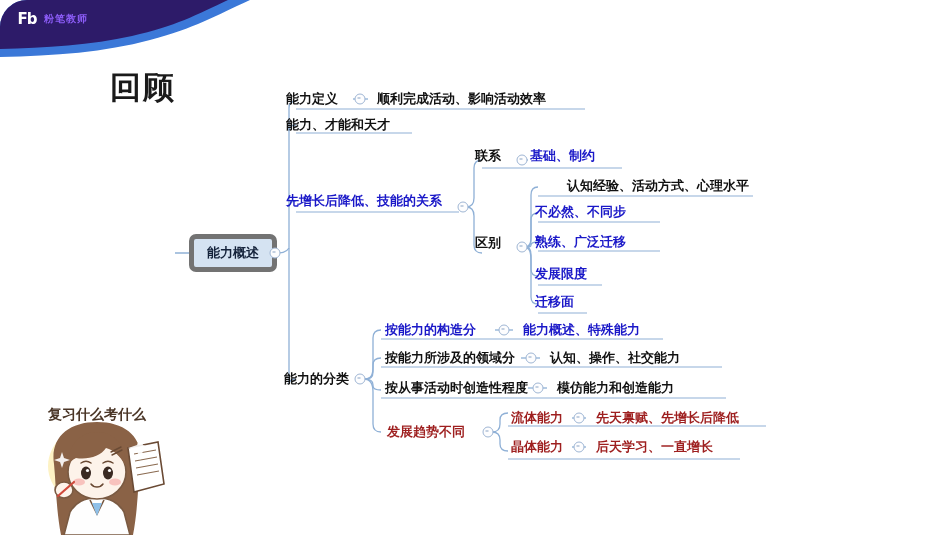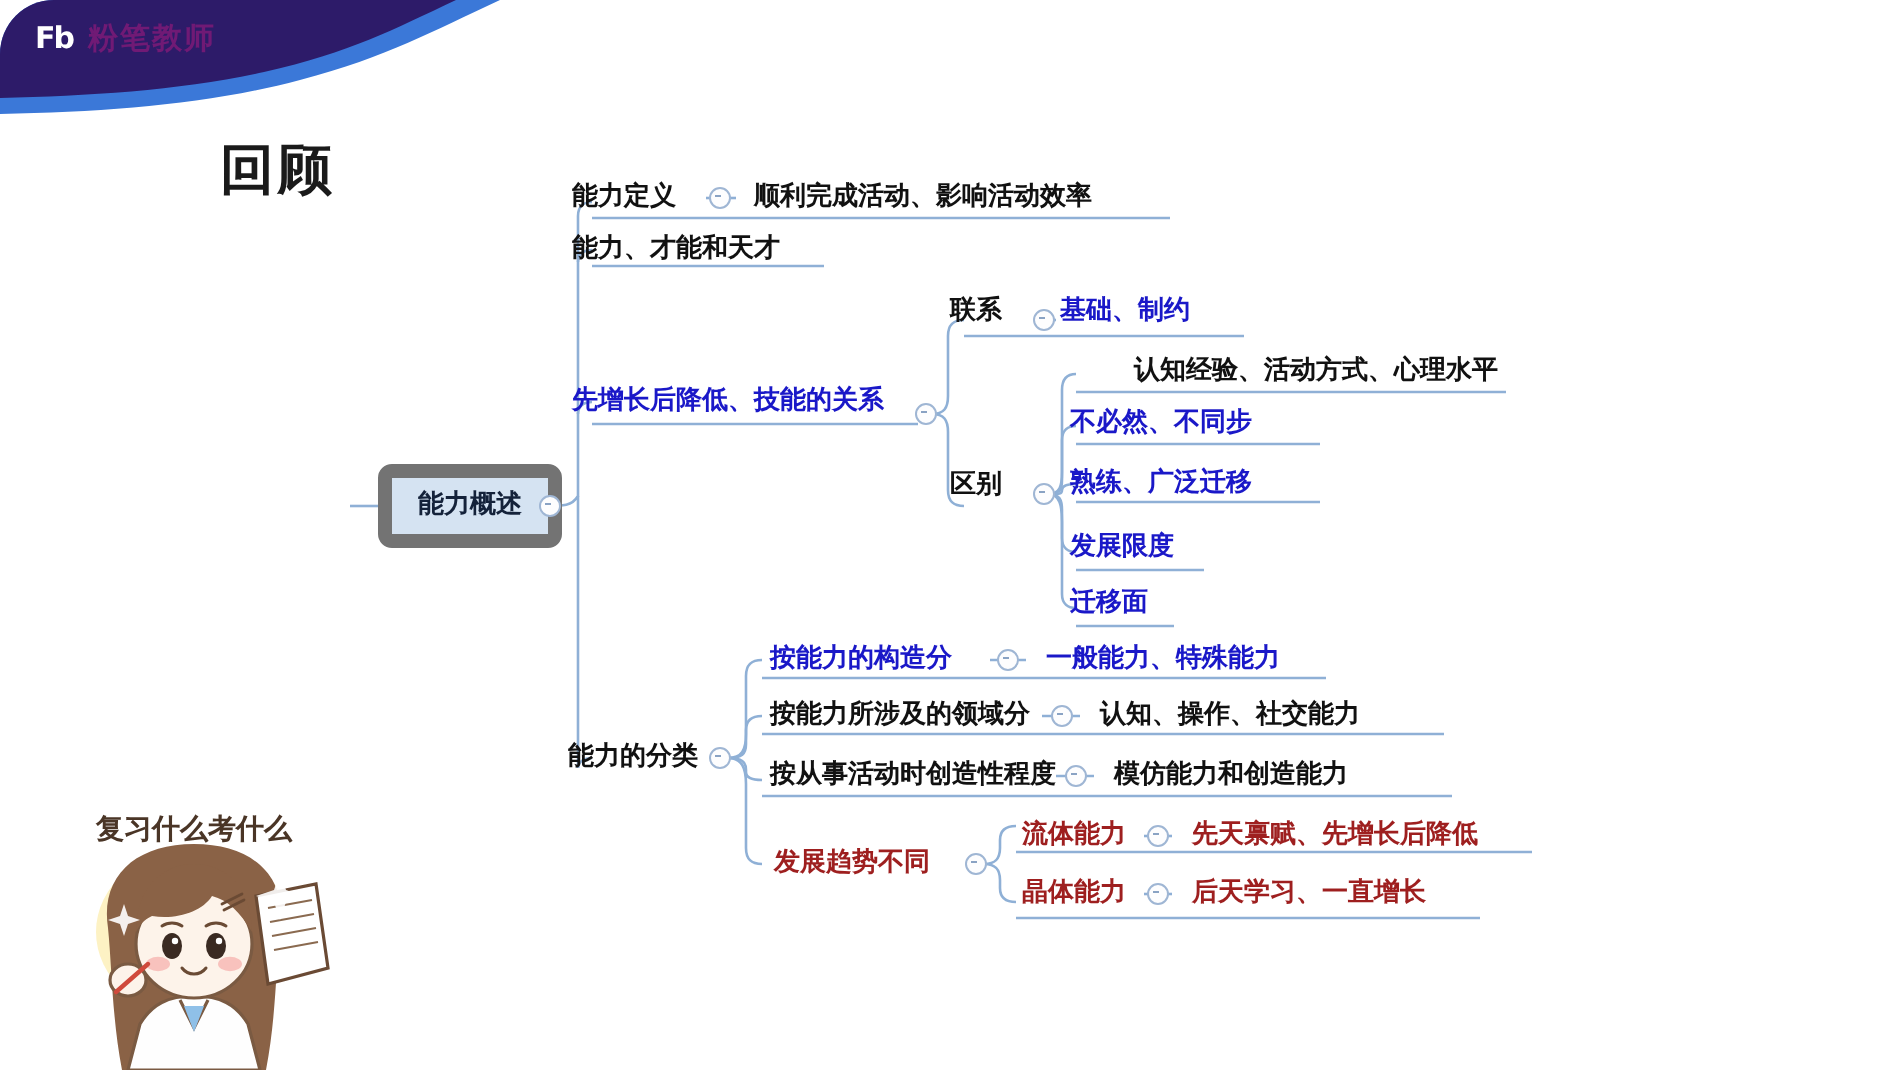--- a/index.html
+++ b/index.html
@@ -38,33 +38,33 @@
   .brand-mark {
     width: 20px; height: 18px;
     display: flex; align-items: center; justify-content: center;
     color: #ffffff;
     font-size: 15px;
     font-weight: bold;
     letter-spacing: -1px;
     font-family: "DejaVu Sans", sans-serif;
   }
   .brand-text {
-    color: #701a75;
-    font-size: 15px;
+    color: #8b5cf6;
+    font-size: 10px;
     font-weight: bold;
     letter-spacing: 1px;
     white-space: nowrap;
     font-family: "DejaVu Sans", "Liberation Sans", sans-serif;
   }
 
   
   .page-title {
     position: absolute;
     left: 110px; top: 67px;
-    font-size: 27px;
+    font-size: 31px;
     font-weight: bold;
     color: #1a1a1a;
     letter-spacing: 2px;
     font-family: "DejaVu Sans", "Liberation Sans", sans-serif;
   }
 
   
   .mindmap {
     position: absolute;
     left: 0; top: 0;
@@ -84,21 +84,21 @@
     line-height: 16px;
     color: #111111;
     transform: translateY(-50%);
   }
   .node.blue  { color: #1a18c8; }
   .node.red   { color: #9e1f1f; }
   .node.black { color: #111111; }
 
   .node.root {
     background: #d5e3f2;
-    border: 7px solid #737373;
+    border: 5px solid #737373;
     border-radius: 7px;
     padding: 6px 13px;
     color: #14223a;
     font-size: 13px;
   }
 
   
   .toggle {
     position: absolute;
     width: 9px; height: 9px;
@@ -231,21 +231,21 @@
 
     <div class="node black" style="left:535px; top:186px;margin-left:32px;">认知经验、活动方式、心理水平</div>
     <div class="node blue" style="left:535px; top:212px;">不必然、不同步</div>
     <div class="node blue" style="left:535px; top:242px;">熟练、广泛迁移</div>
     <div class="node blue" style="left:535px; top:274px;">发展限度</div>
     <div class="node blue" style="left:535px; top:302px;">迁移面</div>
 
     <div class="node black" style="left:284px; top:379px;">能力的分类</div>
 
     <div class="node blue" style="left:385px; top:330px;">按能力的构造分</div>
-    <div class="node blue" style="left:523px; top:330px;">一般能力、特殊能力</div>
+    <div class="node blue" style="left:523px; top:330px;">能力概述、特殊能力</div>
 
     <div class="node black" style="left:385px; top:358px;">按能力所涉及的领域分</div>
     <div class="node black" style="left:550px; top:358px;">认知、操作、社交能力</div>
 
     <div class="node black" style="left:385px; top:388px;">按从事活动时创造性程度</div>
     <div class="node black" style="left:557px; top:388px;">模仿能力和创造能力</div>
 
     <div class="node red" style="left:387px; top:432px;">发展趋势不同</div>
     <div class="node red" style="left:511px; top:418px;">流体能力</div>
     <div class="node red" style="left:596px; top:418px;">先天禀赋、先增长后降低</div>

